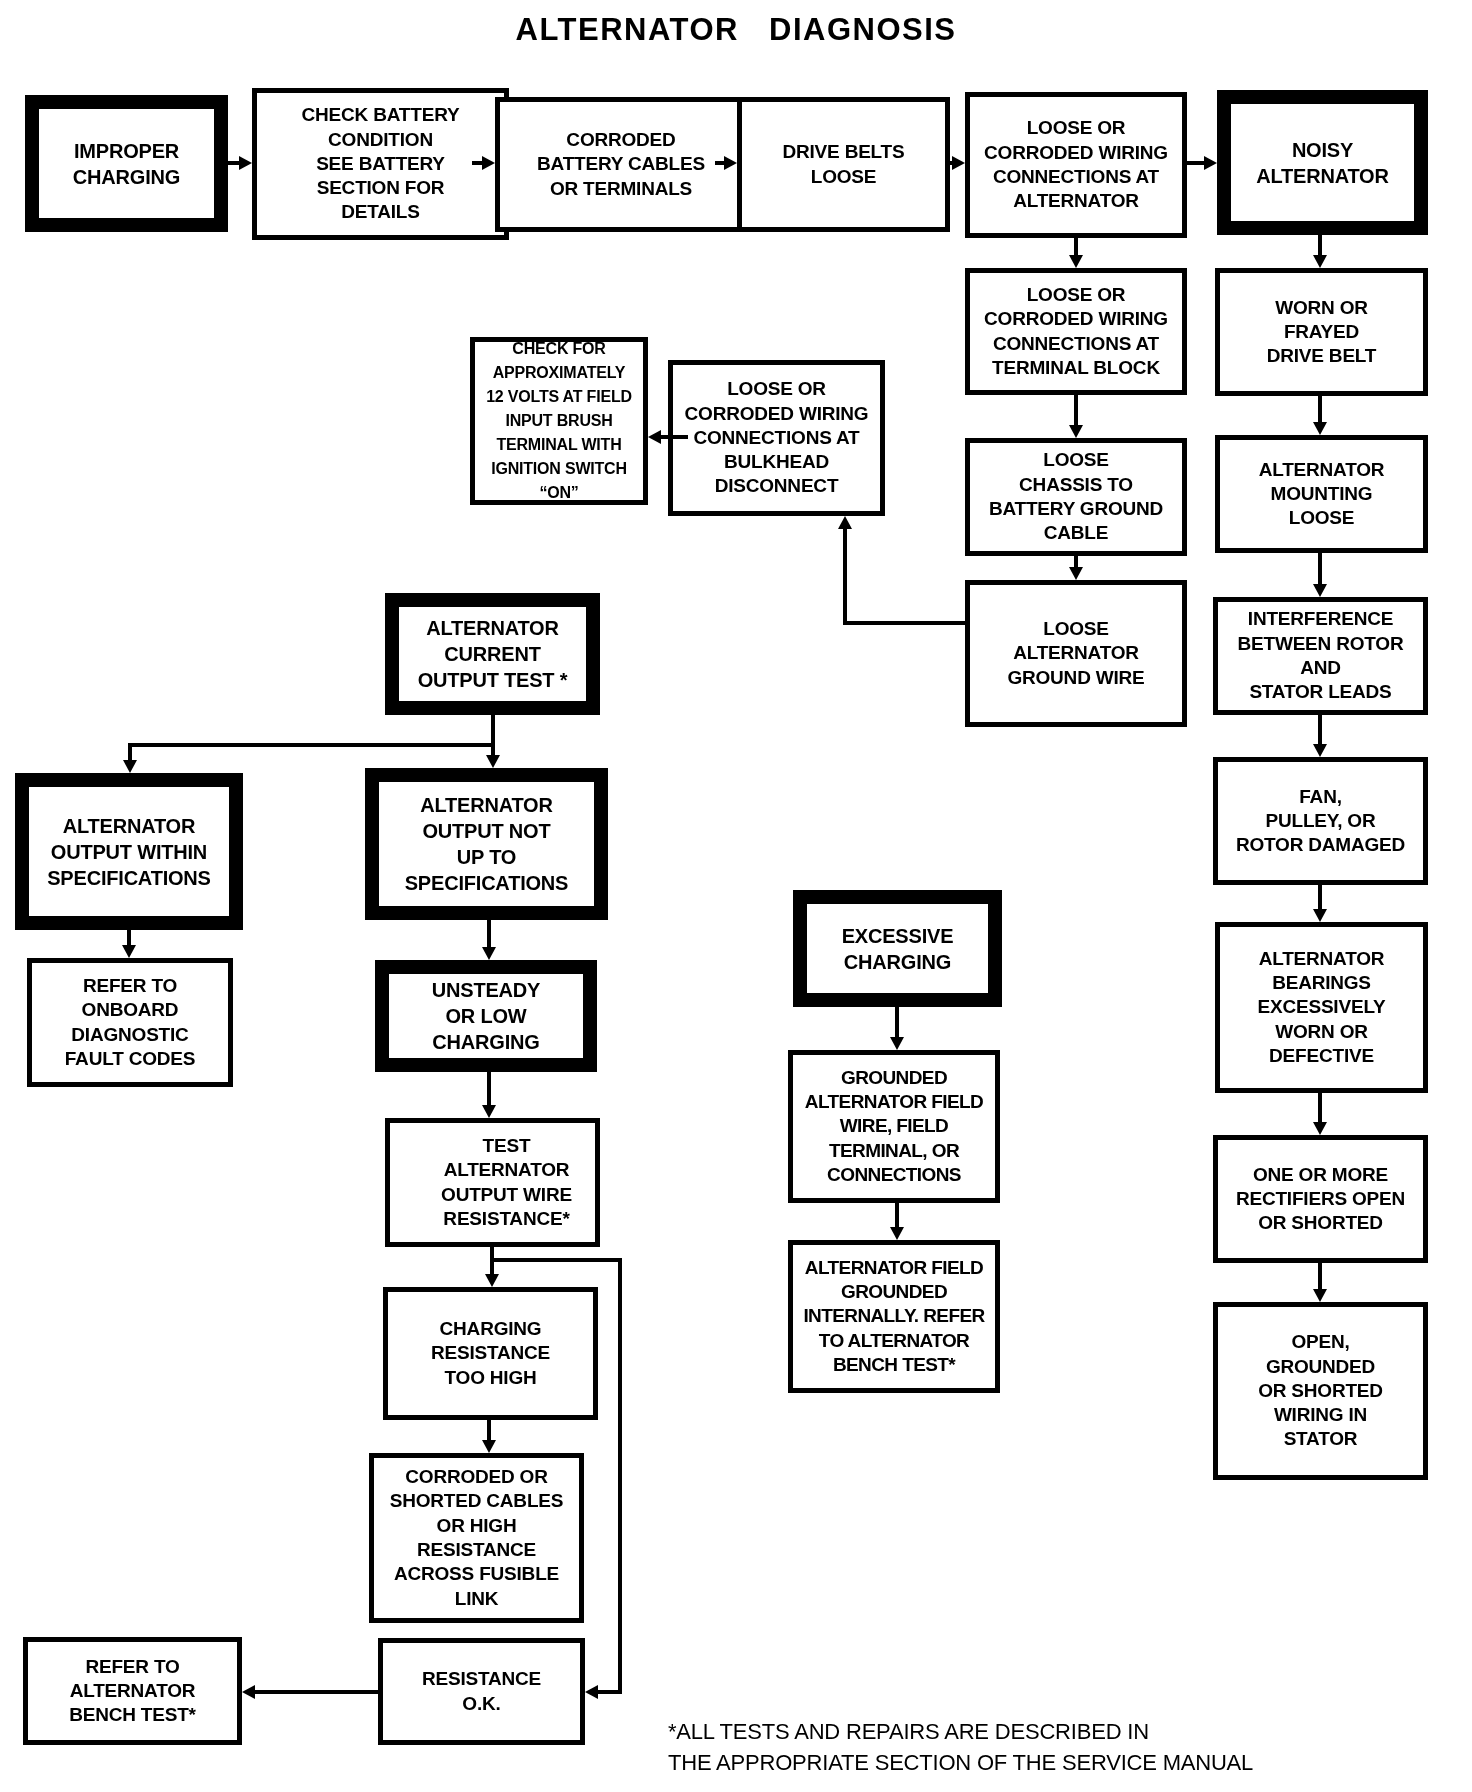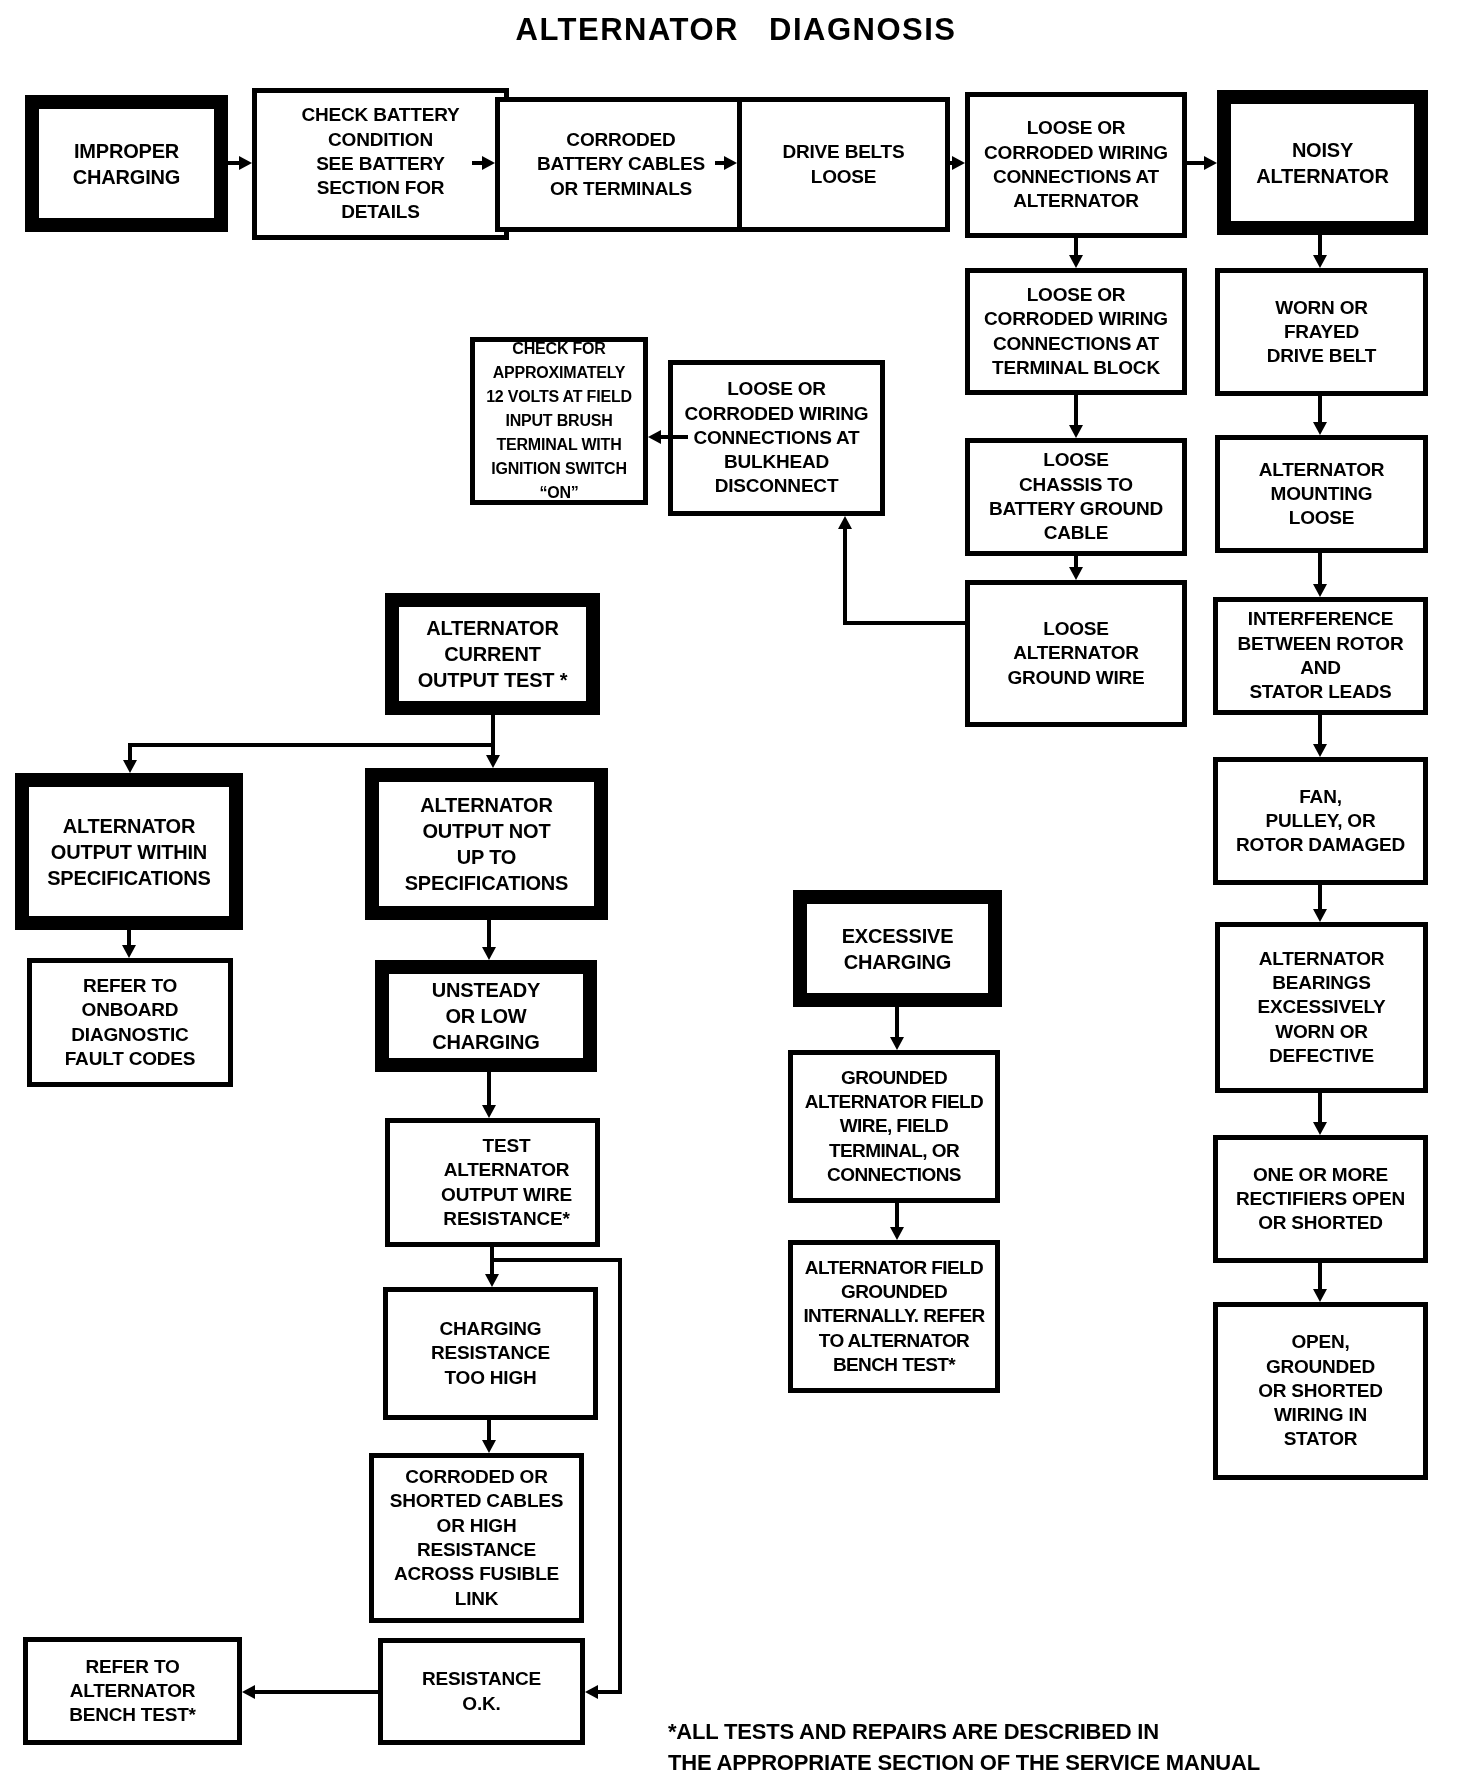--- a/index.html
+++ b/index.html
@@ -14,21 +14,21 @@
   .thick{border-width:14px;font-size:20px;line-height:1.3;}
   .small{font-size:16px;line-height:1.5;}
   .tight{letter-spacing:-0.6px;}
   .hline{position:absolute;height:4px;background:#000;}
   .vline{position:absolute;width:4px;background:#000;}
   .ah{position:absolute;width:0;height:0;}
   .ah-r{border-top:7px solid transparent;border-bottom:7px solid transparent;border-left:13px solid #000;}
   .ah-l{border-top:7px solid transparent;border-bottom:7px solid transparent;border-right:13px solid #000;}
   .ah-d{border-left:7px solid transparent;border-right:7px solid transparent;border-top:13px solid #000;}
   .ah-u{border-left:7px solid transparent;border-right:7px solid transparent;border-bottom:13px solid #000;}
-  .footnote{position:absolute;left:668px;top:1717px;width:620px;font-weight:bold;font-size:22px;
+  .footnote{position:absolute;left:668px;top:1717px;width:620px;font-weight:normal;font-size:22px;
             line-height:1.4;white-space:pre-line;letter-spacing:-0.2px;}
   
   .n-b1{left:25px;top:95px;width:203px;height:137px;}
   .n-b2{left:252px;top:88px;width:257px;height:152px;}
   .n-b3{left:495px;top:97px;width:252px;height:135px;}
   .n-b4{left:737px;top:97px;width:213px;height:135px;}
   .n-b5{left:965px;top:92px;width:222px;height:146px;}
   .n-b6{left:1217px;top:90px;width:211px;height:145px;}
   .n-b7{left:965px;top:268px;width:222px;height:127px;}
   .n-b8{left:965px;top:438px;width:222px;height:118px;}

